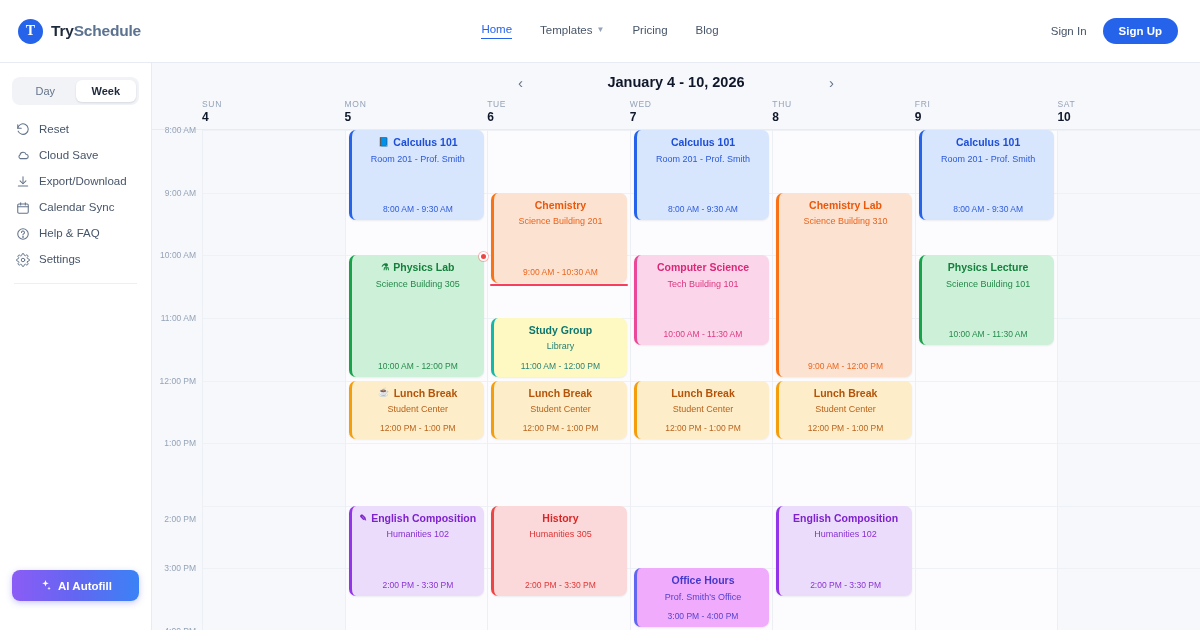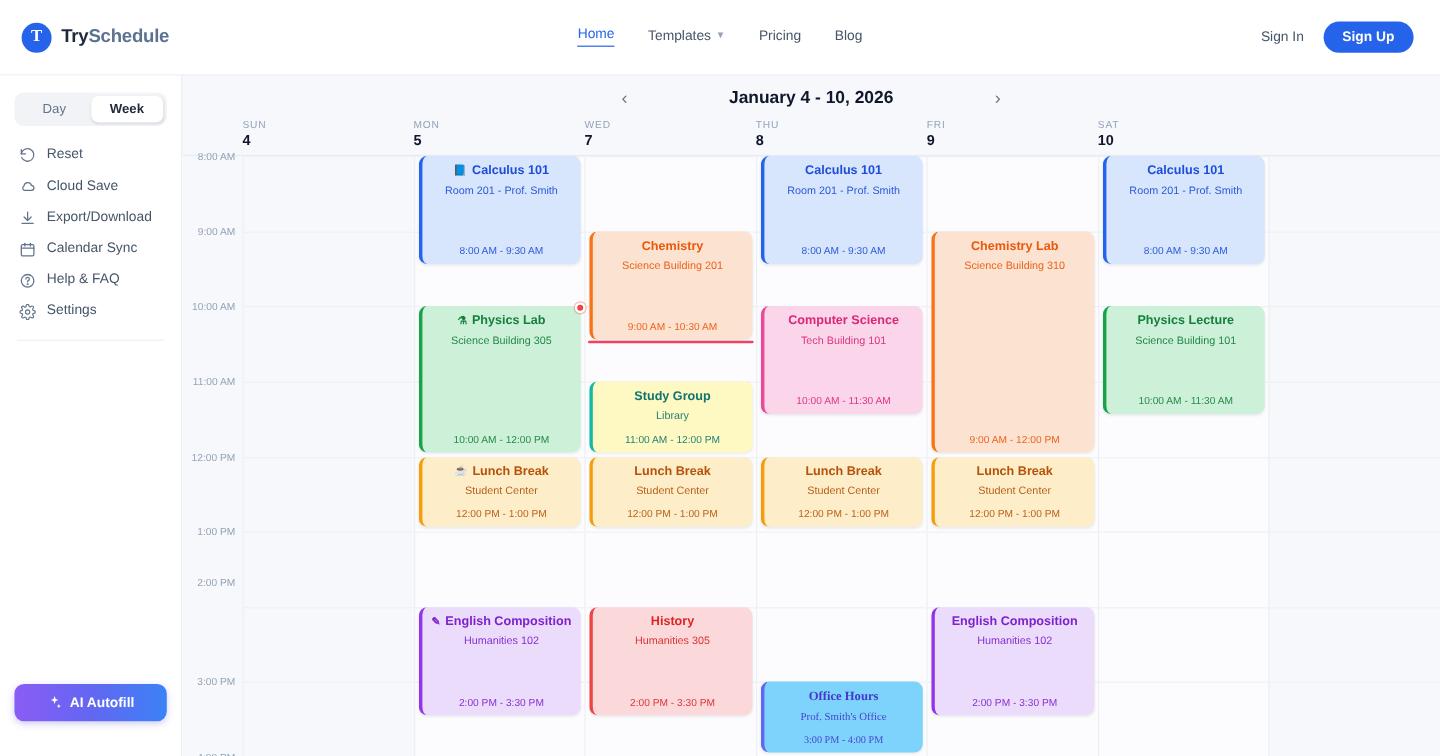--- a/index.html
+++ b/index.html
@@ -299,20 +299,24 @@
         <div></div>
         <div class="daycell">
           <div class="dow">SUN</div>
           <div class="dnum">4</div>
         </div>
         <div class="daycell">
           <div class="dow">MON</div>
           <div class="dnum">5</div>
         </div>
         <div class="daycell">
+          <div class="dow">TUE</div>
+          <div class="dnum">6</div>
+        </div>
+        <div class="daycell">
           <div class="dow">WED</div>
           <div class="dnum">7</div>
         </div>
         <div class="daycell">
           <div class="dow">THU</div>
           <div class="dnum">8</div>
         </div>
         <div class="daycell">
           <div class="dow">FRI</div>
           <div class="dnum">9</div>
@@ -325,21 +329,21 @@
     </div>
 
     <div class="gridwrap" id="gridwrap">
       <div class="timecol" id="timecol">
           <div class="tlabel" style="top: 0px;">8:00 AM</div>
           <div class="tlabel" style="top: 62.625px;">9:00 AM</div>
           <div class="tlabel" style="top: 125.25px;">10:00 AM</div>
           <div class="tlabel" style="top: 187.875px;">11:00 AM</div>
           <div class="tlabel" style="top: 250.5px;">12:00 PM</div>
           <div class="tlabel" style="top: 313.125px;">1:00 PM</div>
-          <div class="tlabel" style="top: 355px;">2:00 PM</div>
+          <div class="tlabel" style="top: 389px;">2:00 PM</div>
           <div class="tlabel" style="top: 438.375px;">3:00 PM</div>
           <div class="tlabel" style="top: 501px;">4:00 PM</div>
         </div>
       <div class="dcol shade" id="col0">
           <div class="hline" style="top: 0px;"></div>
           <div class="hline" style="top: 62.625px;"></div>
           <div class="hline" style="top: 125.25px;"></div>
           <div class="hline" style="top: 187.875px;"></div>
           <div class="hline" style="top: 250.5px;"></div>
           <div class="hline" style="top: 313.125px;"></div>
@@ -450,21 +454,21 @@
             <div class="ev-loc">Tech Building 101</div>
             <div class="ev-time">10:00 AM - 11:30 AM</div>
           </div>
           <div class="ev" style="top: 250.5px; height: 58.625px; background: rgb(253, 238, 201); color: rgb(180, 83, 9); border-left-color: rgb(245, 158, 11);">
             <div class="ev-title">
               <span>Lunch Break</span>
             </div>
             <div class="ev-loc">Student Center</div>
             <div class="ev-time">12:00 PM - 1:00 PM</div>
           </div>
-          <div class="ev" style="top: 438.375px; height: 58.625px; background: #7dd3fc; color: rgb(67, 56, 202); border-left-color: rgb(99, 102, 241); font-family: Liberation Serif, serif;">
+          <div class="ev" style="top: 438.375px; height: 58.625px; background: #f0abfc; color: rgb(67, 56, 202); border-left-color: rgb(99, 102, 241);">
             <div class="ev-title">
               <span>Office Hours</span>
             </div>
             <div class="ev-loc">Prof. Smith's Office</div>
             <div class="ev-time">3:00 PM - 4:00 PM</div>
           </div>
         </div>
       <div class="dcol" id="col4">
           <div class="hline" style="top: 0px;"></div>
           <div class="hline" style="top: 62.625px;"></div>

